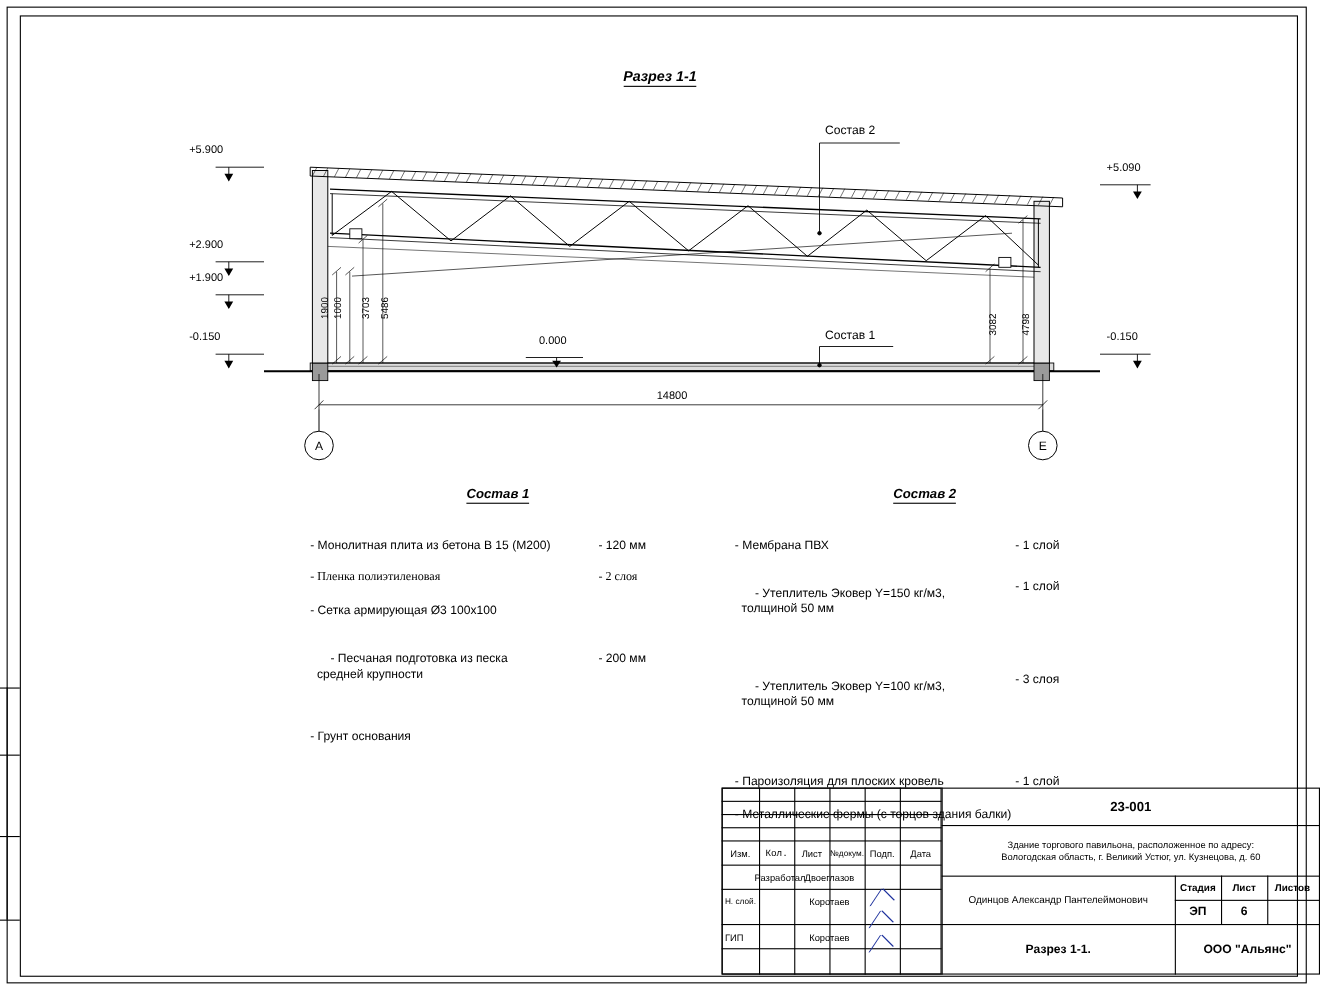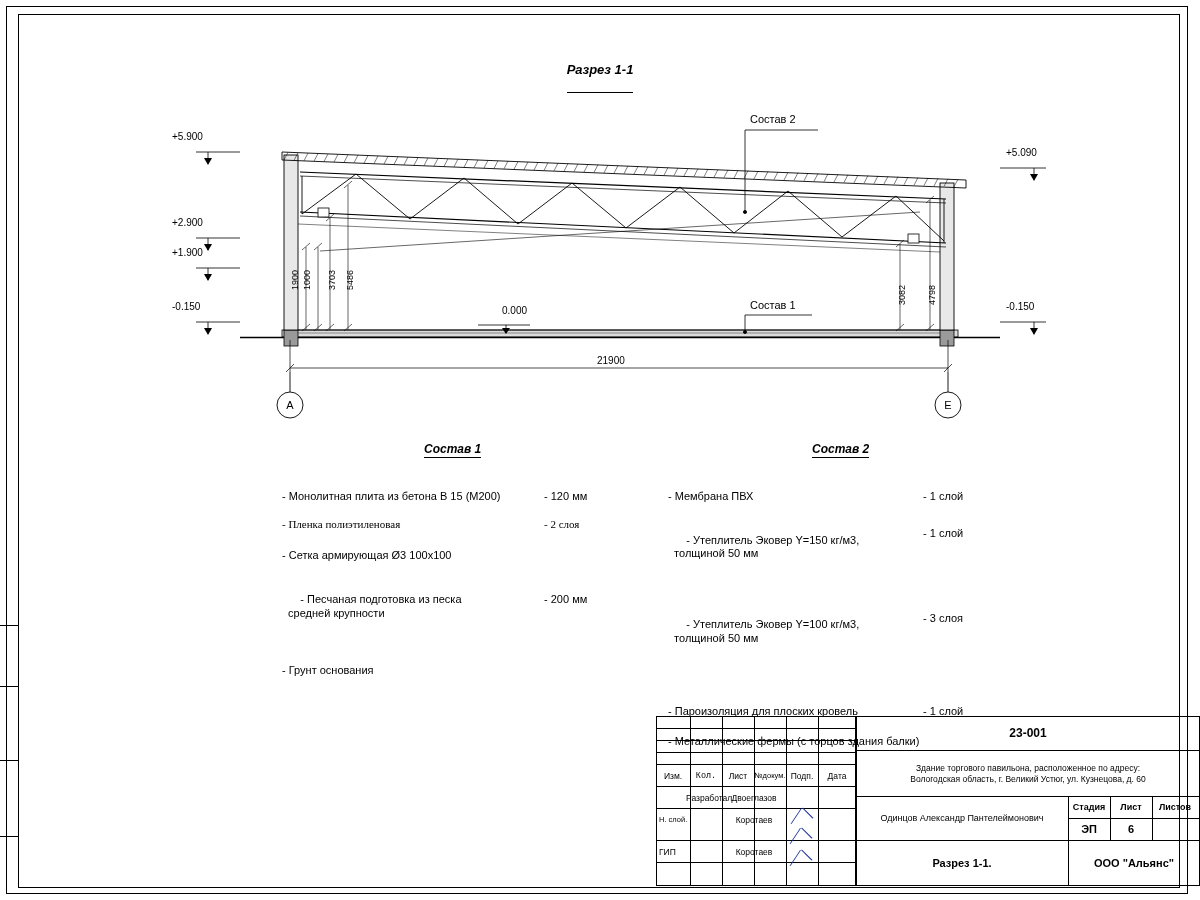--- a/index.html
+++ b/index.html
@@ -7,21 +7,21 @@
        font-family:"Liberation Sans", sans-serif;color:#000;}
   .sheet{position:absolute;left:0;top:0;width:1200px;height:900px;}
 
   
   .frame-outer{position:absolute;left:6px;top:6px;width:1180px;height:886px;border:1px solid #000;}
   .frame-inner{position:absolute;left:18px;top:14px;width:1160px;height:872px;border:1px solid #000;}
   .stub2{position:absolute;left:0;width:18px;border-top:1px solid #000;}
 
   .title-main{position:absolute;left:0;top:62px;width:1200px;text-align:center;
     font-size:13px;font-style:italic;font-weight:bold;}
-  .title-main span{border-bottom:1px solid #000;padding-bottom:15px;}
+  .title-main span{border-bottom:1px solid #000;padding-bottom:1px;}
 
   svg{position:absolute;left:0;top:0;}
 
   .lbl{position:absolute;font-size:10px;white-space:nowrap;}
   .lbl-sm{font-size:9px;}
 
   .callout-title{position:absolute;font-size:12px;font-style:italic;font-weight:bold;}
   .callout-title span{border-bottom:1px solid #000;padding-bottom:1px;}
 
   .spec{position:absolute;font-size:11px;}
@@ -267,30 +267,30 @@
     <text x="290" y="409" text-anchor="middle" font-size="11" font-family="Liberation Sans, sans-serif">А</text>
     <text x="948" y="409" text-anchor="middle" font-size="11" font-family="Liberation Sans, sans-serif">Е</text>
   </svg>
 
   <div class="lbl" style="left:172px;top:131px;">+5.900</div>
   <div class="lbl" style="left:172px;top:217px;">+2.900</div>
   <div class="lbl" style="left:172px;top:247px;">+1.900</div>
   <div class="lbl" style="left:172px;top:301px;">-0.150</div>
   <div class="lbl" style="left:1006px;top:147px;">+5.090</div>
   <div class="lbl" style="left:1006px;top:301px;">-0.150</div>
-  <div class="lbl" style="left:490px;top:305px;margin-left:12px;">0.000</div>
+  <div class="lbl" style="left:490px;top:305px;">0.000</div>
 
   <div class="lbl lbl-sm" style="left:290px;top:290px;transform:rotate(-90deg);transform-origin:left top;">1900</div>
   <div class="lbl lbl-sm" style="left:302px;top:290px;transform:rotate(-90deg);transform-origin:left top;">1000</div>
   <div class="lbl lbl-sm" style="left:327px;top:290px;transform:rotate(-90deg);transform-origin:left top;">3703</div>
   <div class="lbl lbl-sm" style="left:345px;top:290px;transform:rotate(-90deg);transform-origin:left top;">5486</div>
   <div class="lbl lbl-sm" style="left:897px;top:305px;transform:rotate(-90deg);transform-origin:left top;">3082</div>
   <div class="lbl lbl-sm" style="left:927px;top:305px;transform:rotate(-90deg);transform-origin:left top;">4798</div>
 
-  <div class="lbl" style="left:597px;top:355px;">21900</div>
+  <div class="lbl" style="left:597px;top:355px;">14800</div>
 
   <div class="lbl" style="left:750px;top:113px;font-size:11px;">Состав 2</div>
   <div class="lbl" style="left:750px;top:299px;font-size:11px;">Состав 1</div>
 
   <div class="callout-title" style="left:424px;top:442px;">
     <span>Состав 1</span>
   </div>
   <div class="spec" style="left:282px;top:490px;width:320px;">
     <div class="row">
       <span>- Монолитная плита из бетона В 15 (М200)</span>

